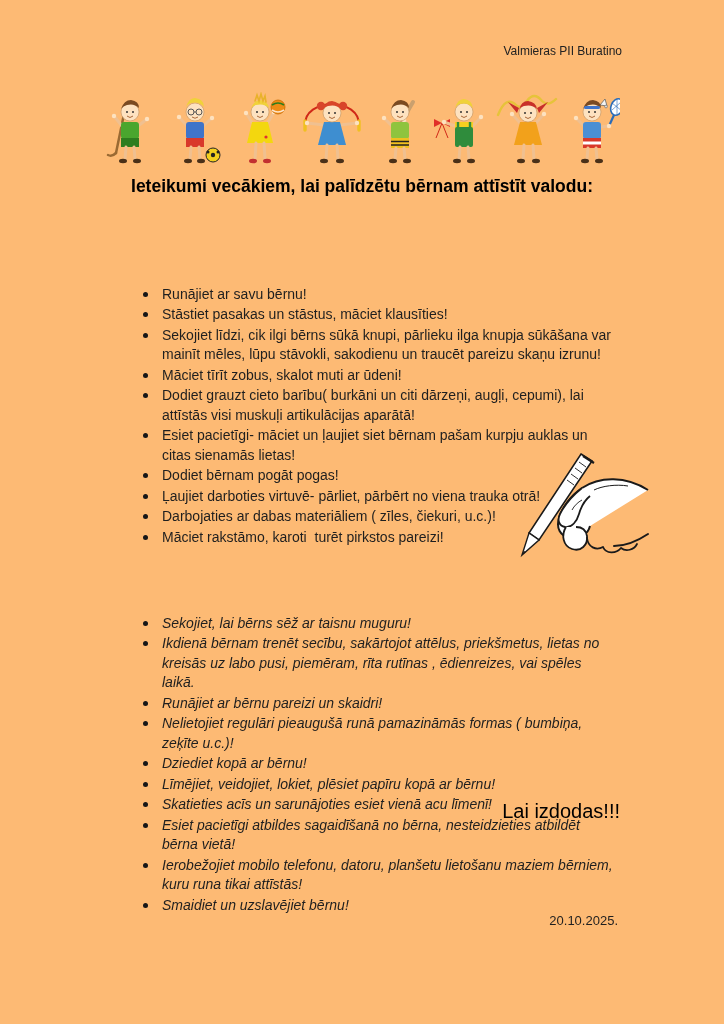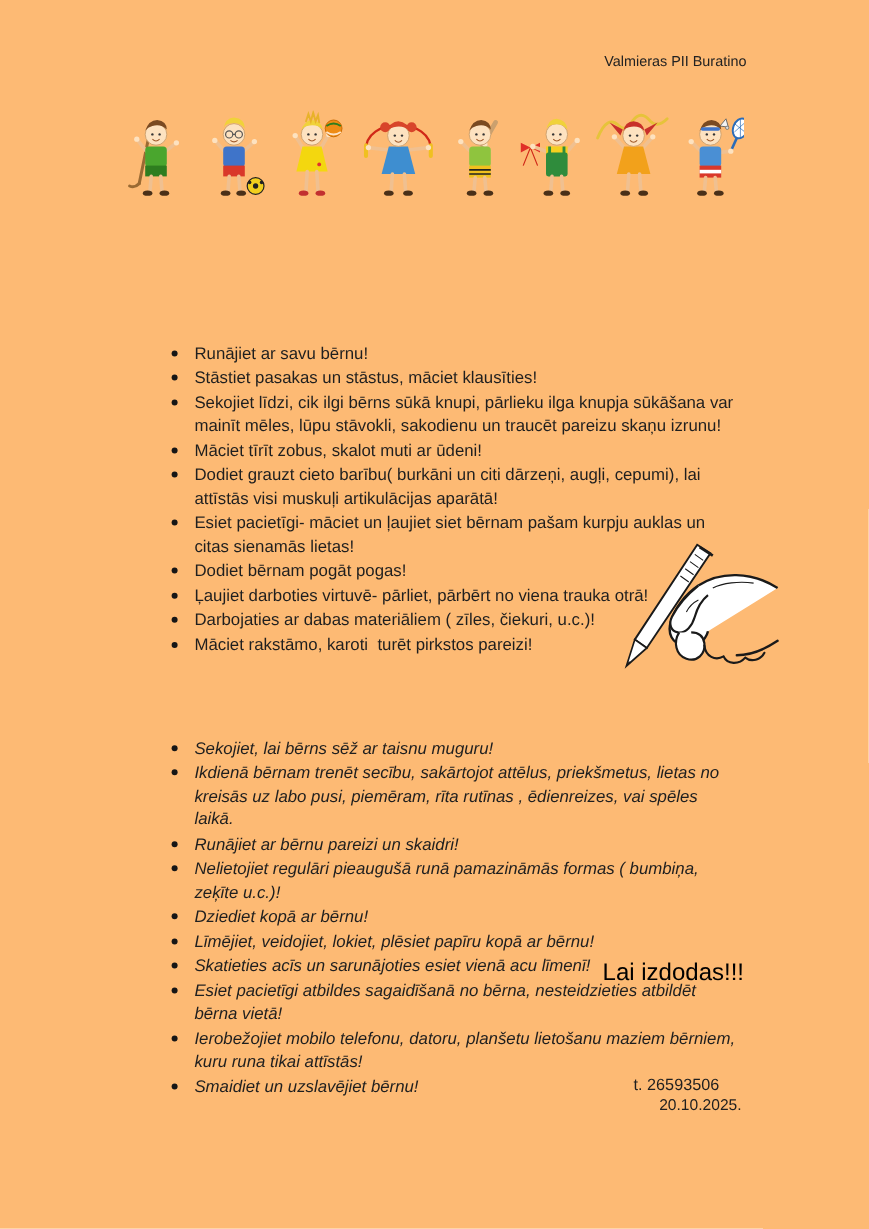--- a/index.html
+++ b/index.html
@@ -196,20 +196,21 @@
         <circle cx="492" cy="19" r="9" fill="#fde2c0" stroke="#c89b68" stroke-width="0.7"></circle>
         <path d="M483,16 Q486,7 493,7 Q501,8 501,15 Q496,10 489,12 Q485,13 483,16" fill="#7a4a21"></path>
         <rect x="484" y="13" width="16" height="3" rx="1.5" fill="#3f74c9"></rect>
         <circle cx="489" cy="19" r="1" fill="#333"></circle>
           <circle cx="495" cy="19" r="1" fill="#333"></circle>
         <path d="M489,23 Q492,26 495,23" stroke="#a05a2a" stroke-width="0.9" fill="none"></path>
       </g>
     </svg>
   </div>
 
+  <h1 class="title">Ieteikumi vecākiem, lai palīdzētu bērnam attīstīt valodu:</h1>
 
   <ul class="bullets list-top">
     
   <li class="bullet-item">Runājiet ar savu bērnu!</li><li class="bullet-item">Stāstiet pasakas un stāstus, māciet klausīties!</li><li class="bullet-item">Sekojiet līdzi, cik ilgi bērns sūkā knupi, pārlieku ilga knupja sūkāšana var mainīt mēles, lūpu stāvokli, sakodienu un traucēt pareizu skaņu izrunu!</li><li class="bullet-item">Māciet tīrīt zobus, skalot muti ar ūdeni!</li><li class="bullet-item">Dodiet grauzt cieto barību( burkāni un citi dārzeņi, augļi, cepumi), lai attīstās visi muskuļi artikulācijas aparātā!</li><li class="bullet-item">Esiet pacietīgi- māciet un ļaujiet siet bērnam pašam kurpju auklas un citas sienamās lietas!</li><li class="bullet-item">Dodiet bērnam pogāt pogas!</li><li class="bullet-item">Ļaujiet darboties virtuvē- pārliet, pārbērt no viena trauka otrā!</li><li class="bullet-item">Darbojaties ar dabas materiāliem ( zīles, čiekuri, u.c.)!</li><li class="bullet-item bold">Māciet rakstāmo, karoti  turēt pirkstos pareizi!</li></ul>
 
   <div class="hand-illustration">
     <svg viewBox="0 0 176 120" xmlns="http://www.w3.org/2000/svg">
       <g>
         <path d="M105,4 L116,11 L63,90 L53,83 Z" fill="#fff" stroke="#1a1a1a" stroke-width="1.6"></path>
         <path d="M63,90 L53,83 L46,105 Z" fill="#fff" stroke="#1a1a1a" stroke-width="1.4"></path>
@@ -229,19 +230,16 @@
     </svg>
   </div>
 
   <ul class="bullets list-bottom">
     
   <li class="bullet-item">Sekojiet, lai bērns sēž ar taisnu muguru!</li><li class="bullet-item">Ikdienā bērnam trenēt secību, sakārtojot attēlus, priekšmetus, lietas no kreisās uz labo pusi, piemēram, rīta rutīnas , ēdienreizes, vai spēles laikā.</li><li class="bullet-item">Runājiet ar bērnu pareizi un skaidri!</li><li class="bullet-item">Nelietojiet regulāri pieaugušā runā pamazināmās formas ( bumbiņa, zeķīte u.c.)!</li><li class="bullet-item">Dziediet kopā ar bērnu!</li><li class="bullet-item">Līmējiet, veidojiet, lokiet, plēsiet papīru kopā ar bērnu!</li><li class="bullet-item">Skatieties acīs un sarunājoties esiet vienā acu līmenī!</li><li class="bullet-item">Esiet pacietīgi atbildes sagaidīšanā no bērna, nesteidzieties atbildēt bērna vietā!</li><li class="bullet-item">Ierobežojiet mobilo telefonu, datoru, planšetu lietošanu maziem bērniem, kuru runa tikai attīstās!</li><li class="bullet-item">Smaidiet un uzslavējiet bērnu!</li></ul>
 
   <div class="closing">Lai izdodas!!!</div>
 
 
-  <div class="phone">
-    <span class="phone-inner">t. 26593506</span>
-  </div>
 
   <div class="date">20.10.2025.</div>
 
 </div>
 
 </body></html>

